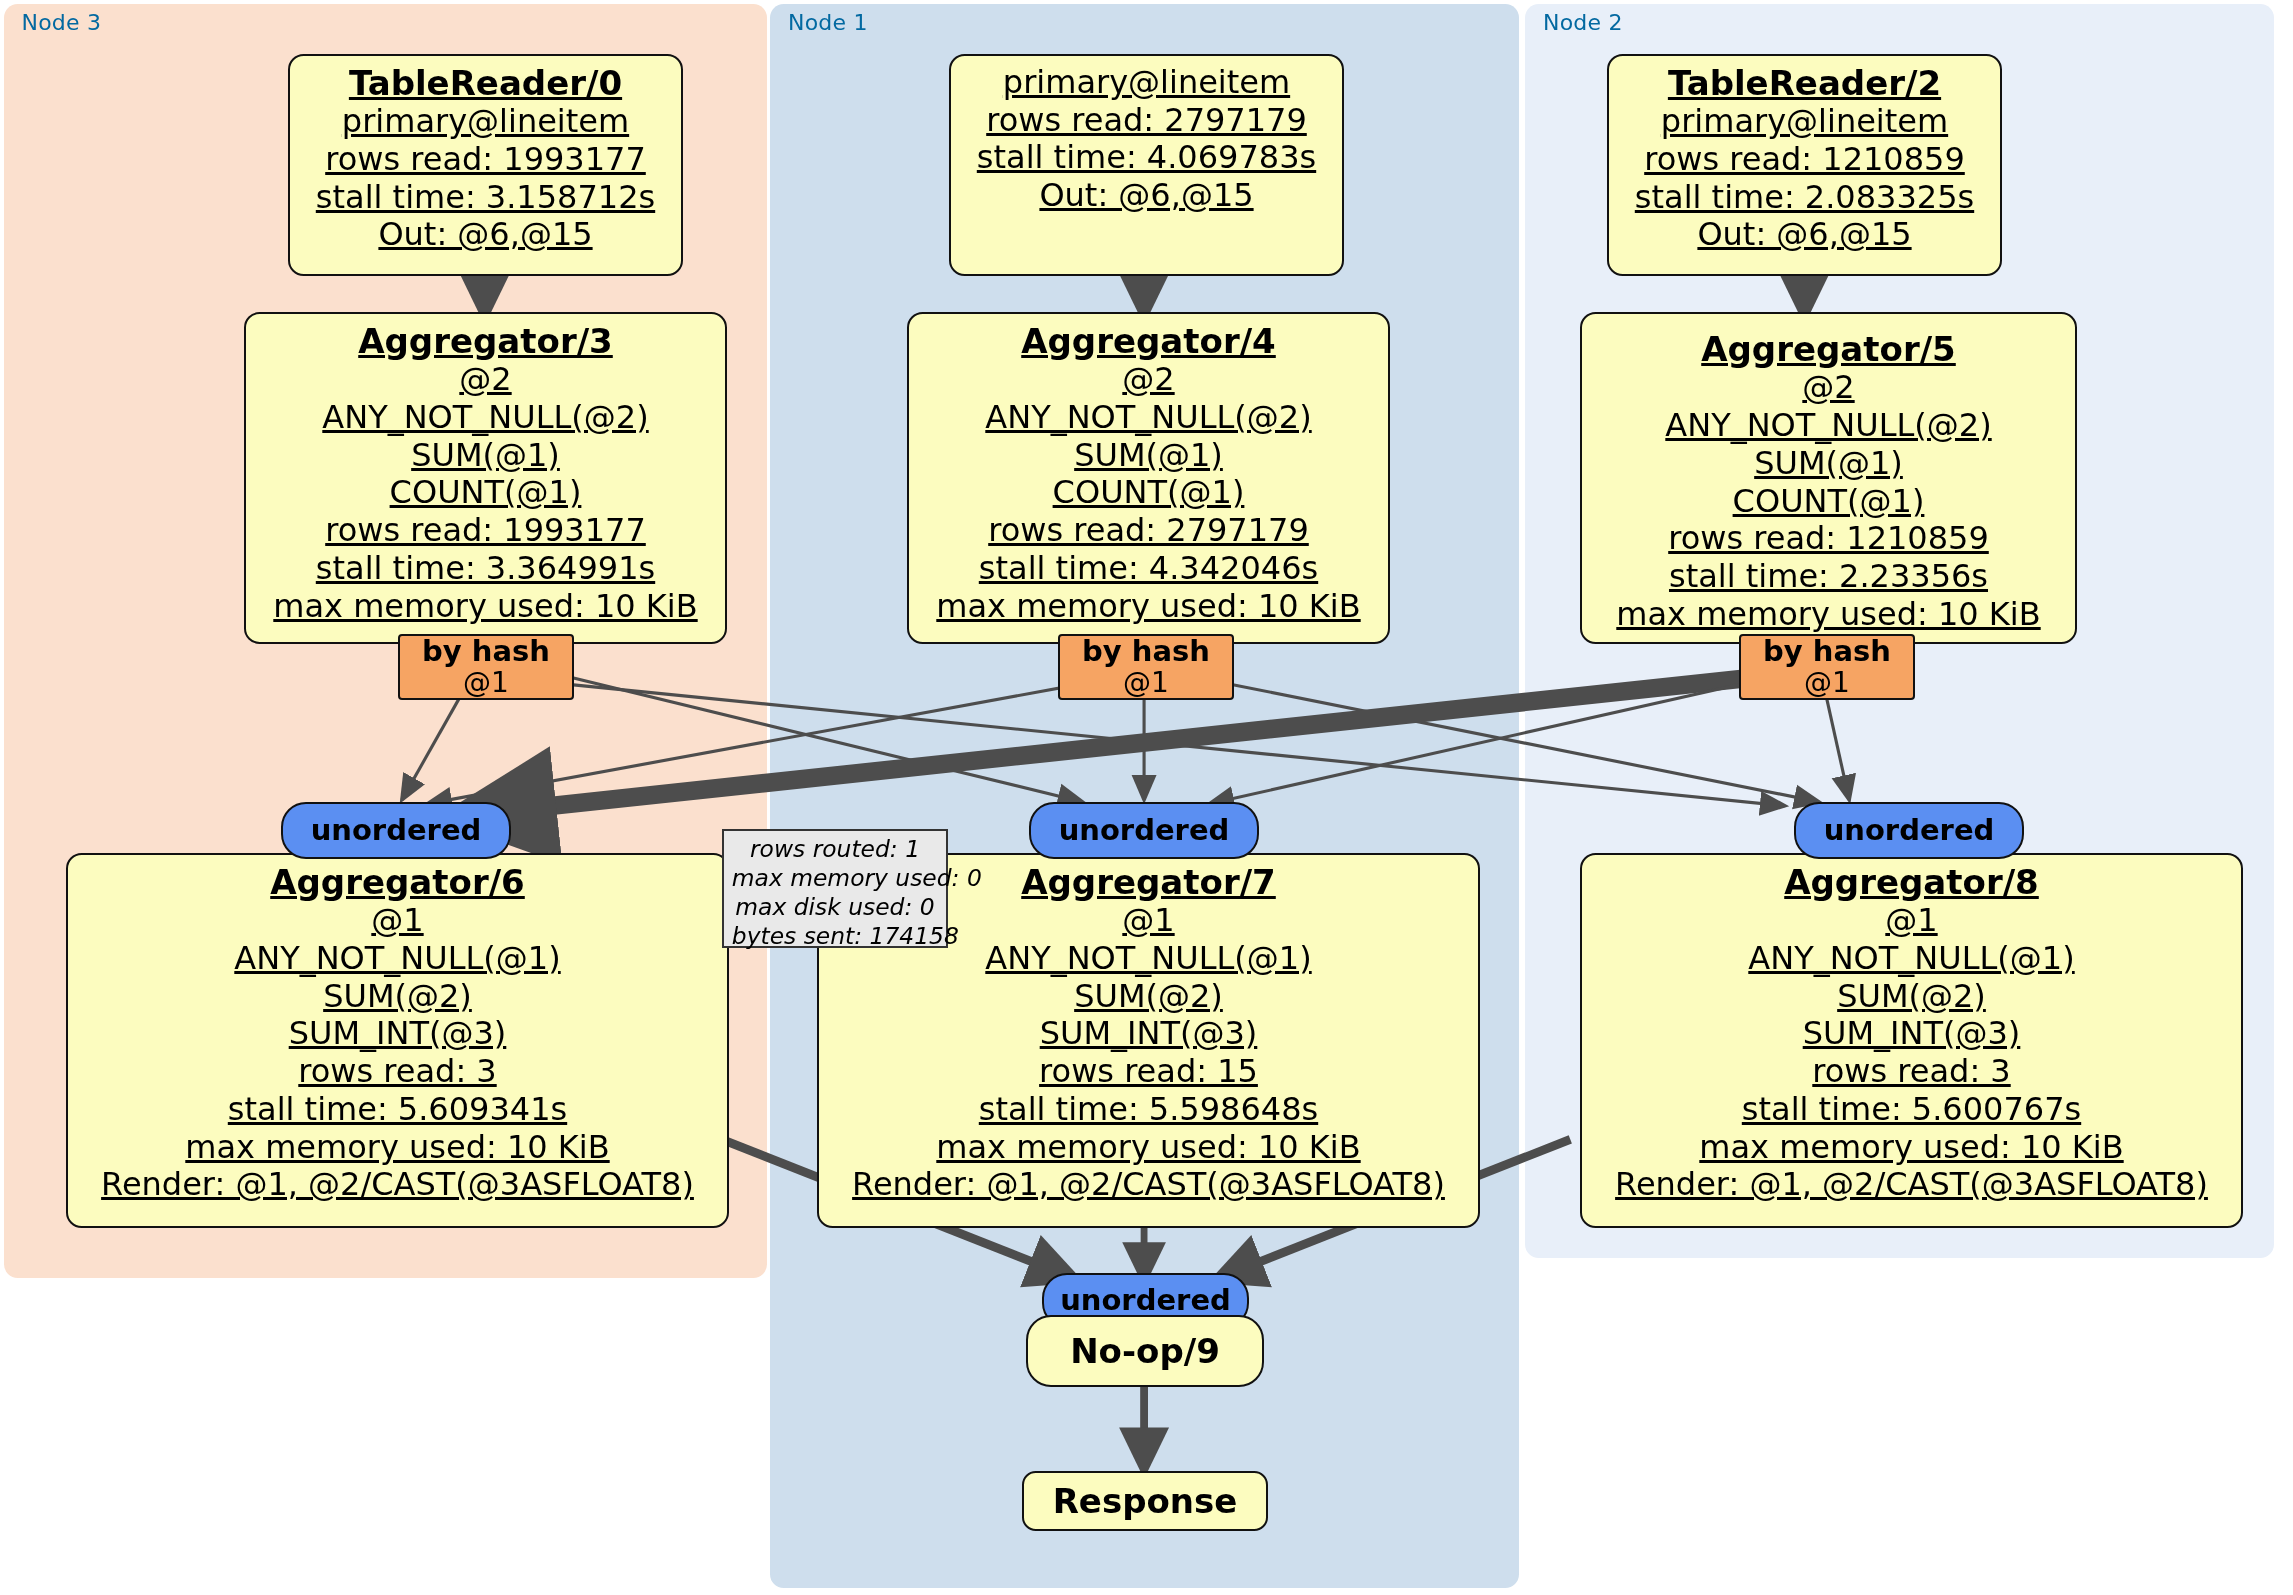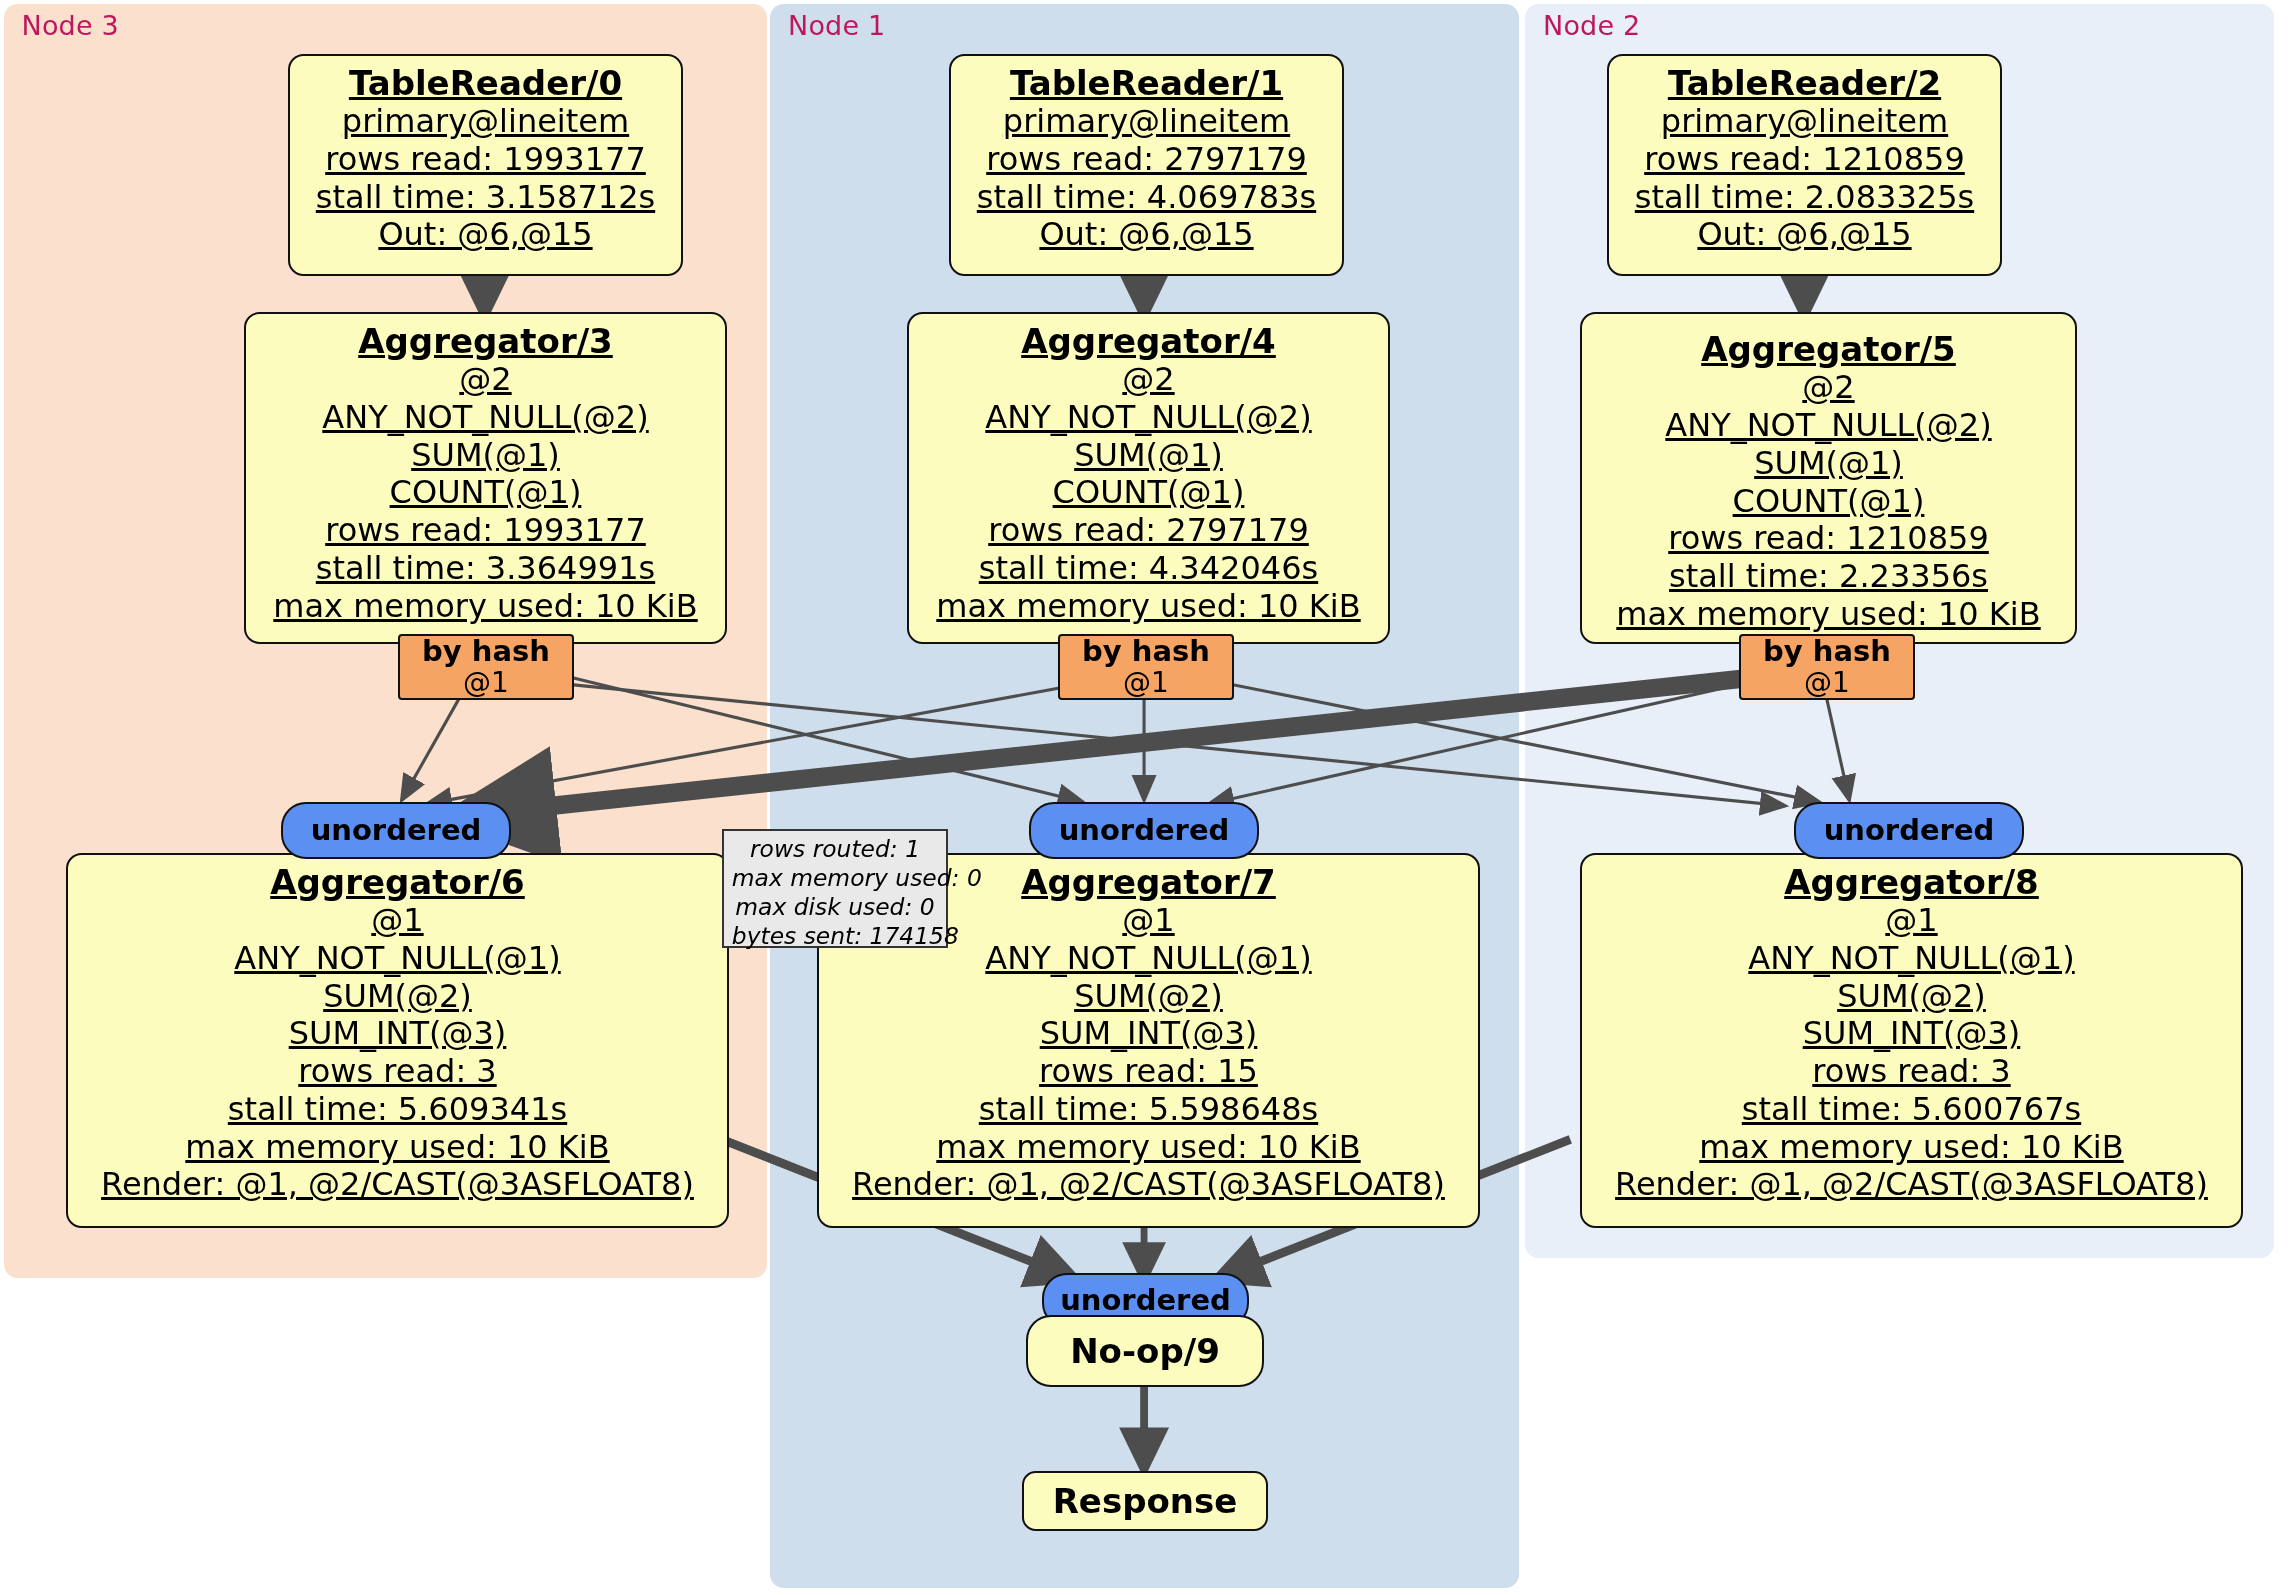--- a/index.html
+++ b/index.html
@@ -1,21 +1,21 @@
 <!DOCTYPE html>
 <html><head>
 <meta charset="utf-8">
 <title>Distributed Query Plan</title>
 <style>
   html,body{margin:0;padding:0;background:#ffffff;}
   body{font-family:"DejaVu Sans","Liberation Sans",sans-serif;}
   #canvas{position:relative;width:2294px;height:1596px;background:#ffffff;overflow:hidden;}
 
   .cluster{position:absolute;border-radius:13.7px;}
-  .cluster-label{position:absolute;font-size:27px;color:#be185d;letter-spacing:0.2px;}
+  .cluster-label{position:absolute;font-size:22px;color:#0369a1;letter-spacing:0.2px;}
 
   svg.edges{position:absolute;left:0;top:0;width:2294px;height:1596px;pointer-events:none;}
 
   .node{
     position:absolute;background:#fcfcbf;border:2.9px solid #111;border-radius:15.6px;
     text-align:center;box-sizing:border-box;text-decoration:underline;
   }
   .node .title{font-weight:bold;font-size:34px;line-height:1.16;color:#000;}
   .node .line{font-size:32px;line-height:1.18;color:#000;white-space:nowrap;}
 
@@ -92,21 +92,20 @@
 
   <div class="node" style="left:288px;top:54px;width:395px;height:222px;padding-top:7.8px;">
     <div class="title">TableReader/0</div>
     <div class="line">primary@lineitem</div>
     <div class="line">rows read: 1993177</div>
     <div class="line">stall time: 3.158712s</div>
     <div class="line">Out: @6,@15</div>
   </div>
 
   <div class="node" style="left:949px;top:54px;width:395px;height:222px;padding-top:7.8px;">
-    <div class="title">TableReader/1</div>
     <div class="line">primary@lineitem</div>
     <div class="line">rows read: 2797179</div>
     <div class="line">stall time: 4.069783s</div>
     <div class="line">Out: @6,@15</div>
   </div>
 
   <div class="node" style="left:1607px;top:54px;width:395px;height:222px;padding-top:7.8px;">
     <div class="title">TableReader/2</div>
     <div class="line">primary@lineitem</div>
     <div class="line">rows read: 1210859</div>

